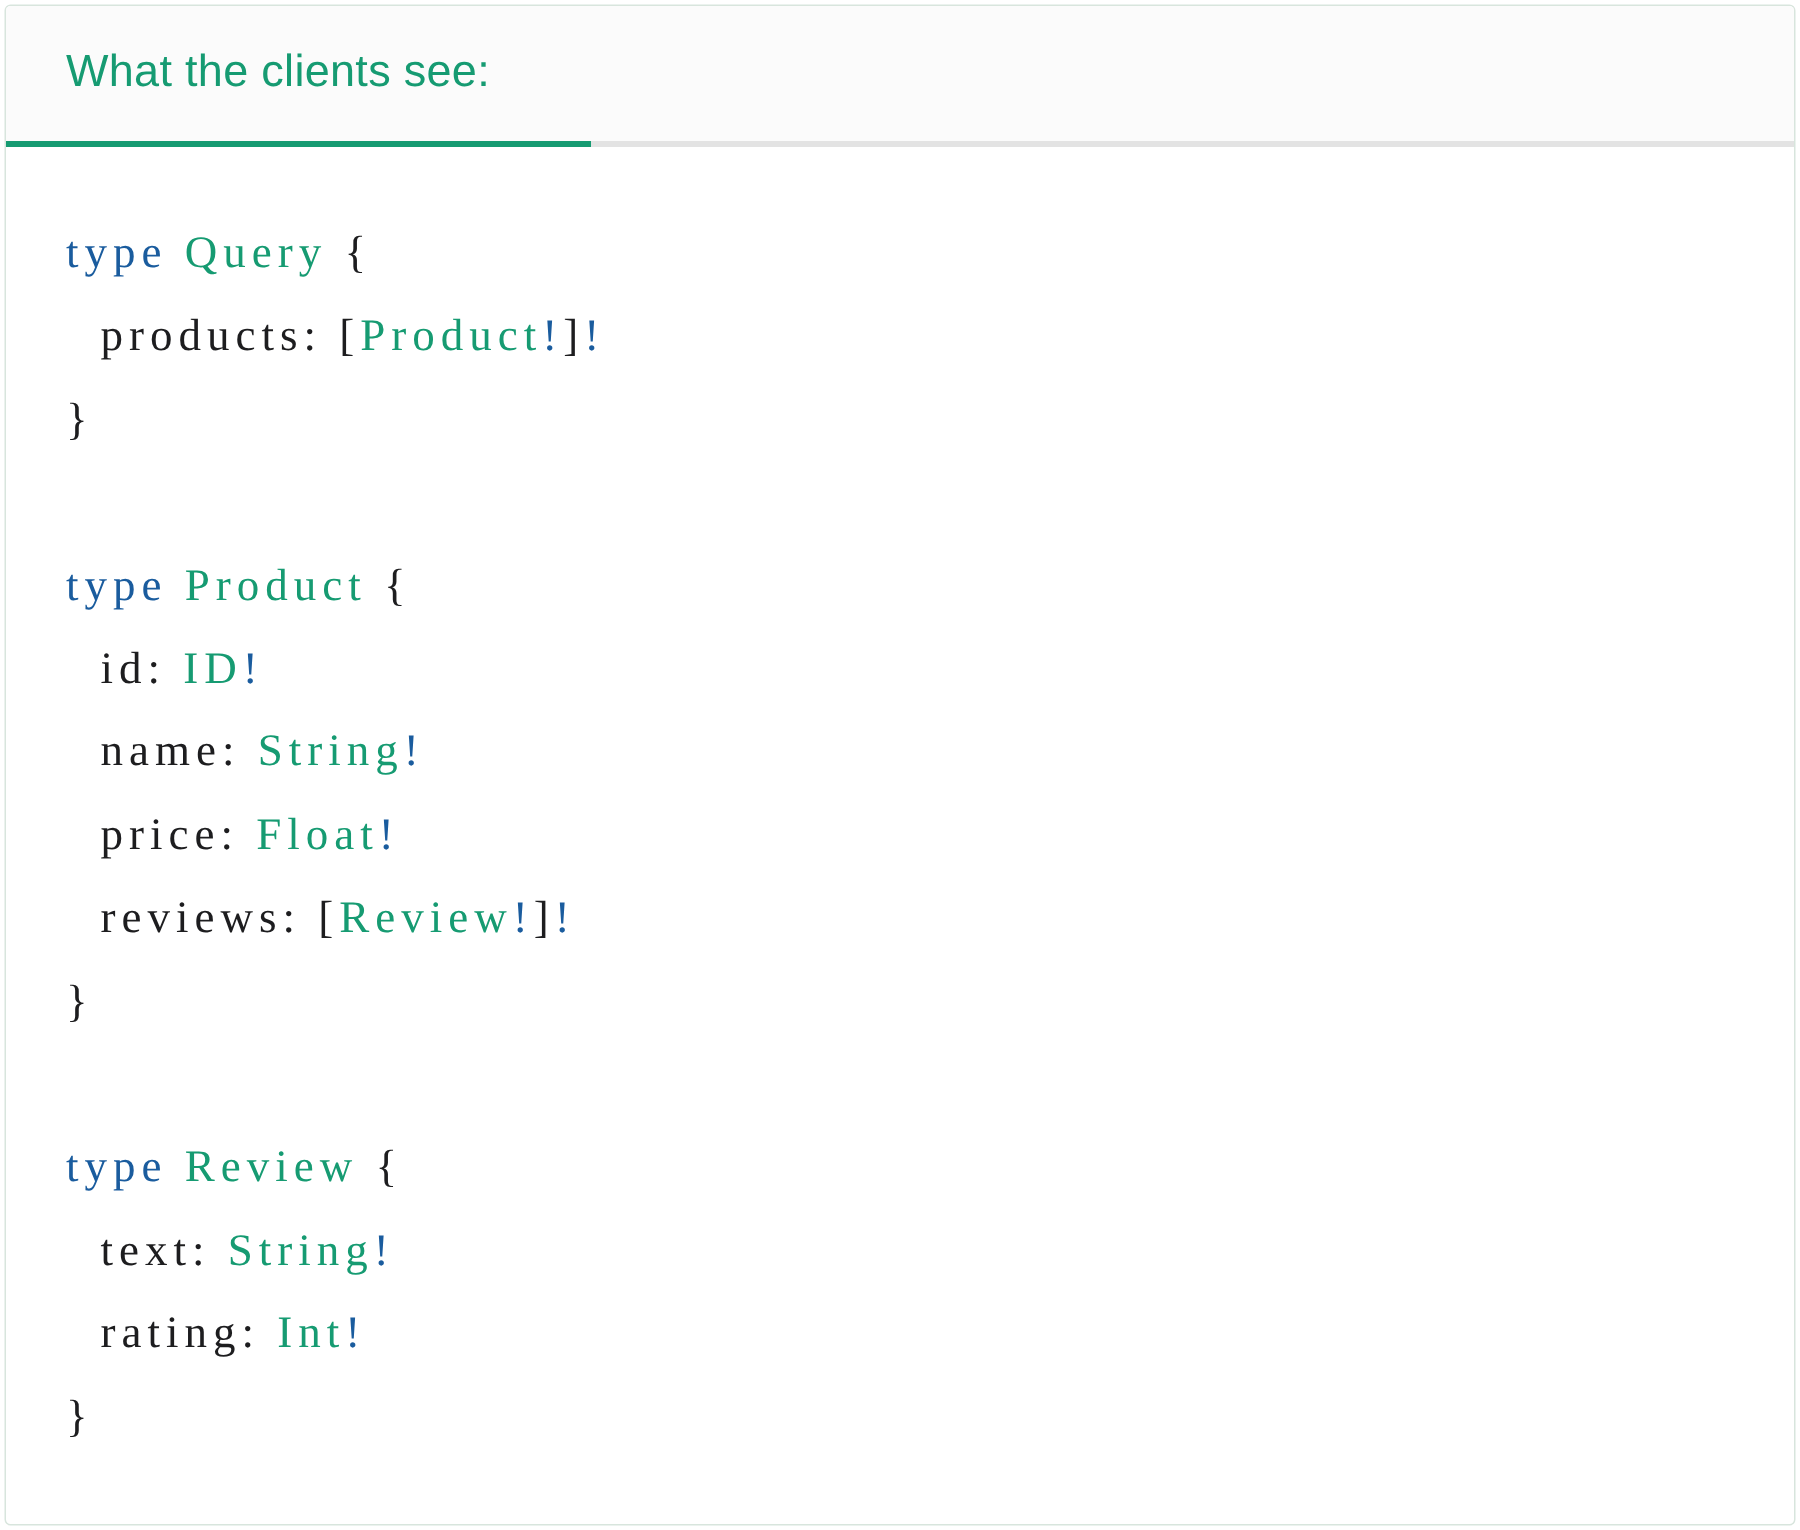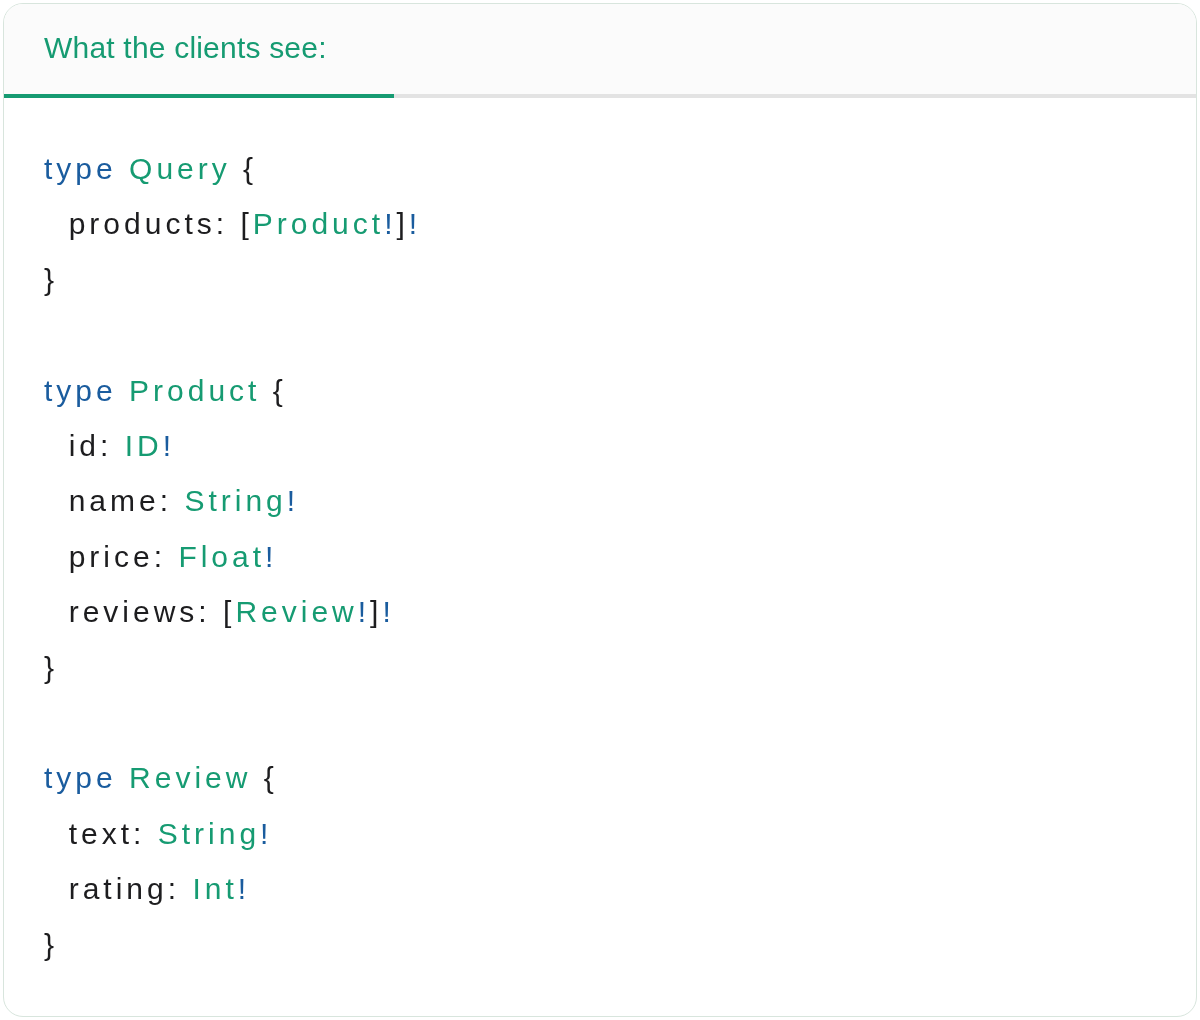--- a/index.html
+++ b/index.html
@@ -12,21 +12,21 @@
   }
   *{margin:0;padding:0;box-sizing:border-box;}
   html,body{width:1200px;height:1020px;background:#ffffff;overflow:hidden;}
   body{font-family:"Liberation Sans", sans-serif;}
 
   .card{
     position:absolute;
     left:3px; top:3px; right:3px; bottom:3px;
     background:#ffffff;
     border:1px solid var(--card-border);
-    border-radius:20px;
+    border-radius:4px;
     overflow:hidden;
   }
 
   .card-header{
     height:90px;
     background:var(--header-bg);
     padding:27px 0 0 40px;
   }
   .tab{
     display:inline-block;
@@ -51,21 +51,21 @@
     left:0; top:0;
     width:390px;
     height:4px;
     background:var(--green);
   }
 
   .code-area{
     padding:43px 30px 30px 40px;
   }
   .code{
-    font-family:Liberation Sans, sans-serif;
+    font-family:Liberation Serif, serif;
     font-size:30px;
     letter-spacing:4px;
     line-height:55.4px;
     color:var(--dark);
     white-space:pre;
   }
   .code-line{min-height:55.4px;}
   .tok-kw{color:var(--blue);}
   .tok-ty{color:var(--green);}
   .tok-pl{color:var(--dark);}

